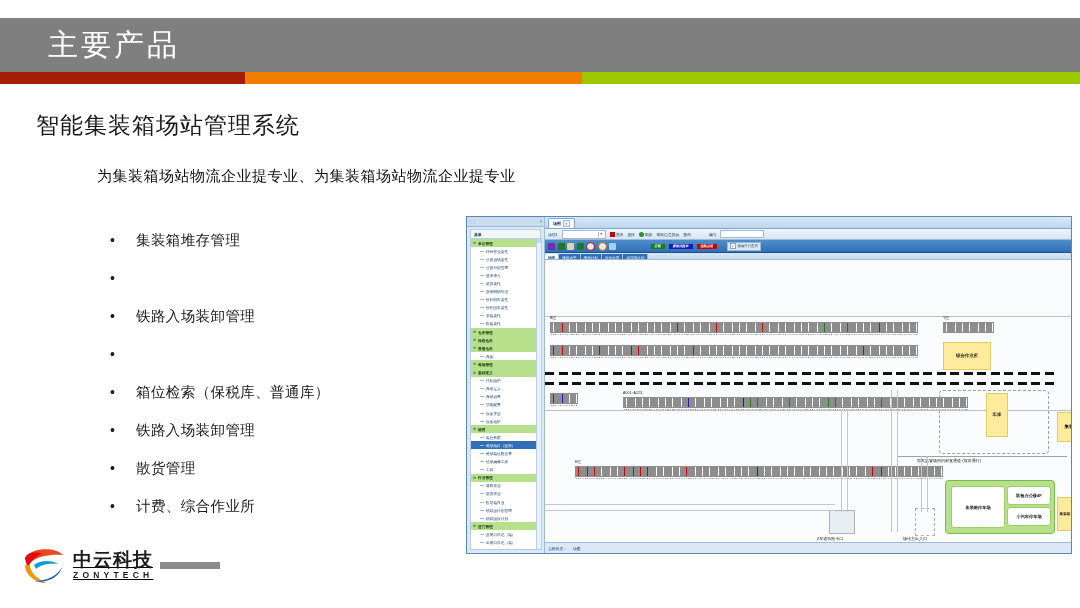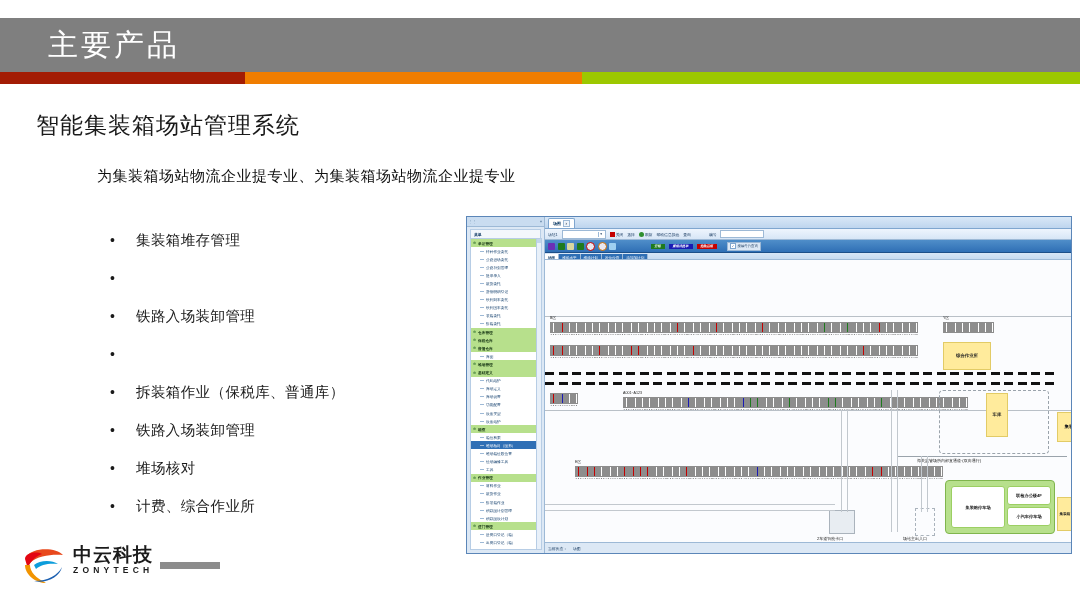--- a/index.html
+++ b/index.html
@@ -42,21 +42,21 @@
     display:flex;align-items:flex-start;height:38px;
     font-size:14.5px;color:#1a1a1a;
   }
   .bullet .dot{
     width:26px;flex:none;text-align:left;
     font-size:14px;line-height:20px;color:#1a1a1a;
   }
   .bullet .btxt{line-height:20px;letter-spacing:.4px;}
 
   
-  .logo{position:absolute;left:22px;top:545px;display:flex;align-items:flex-start;}
+  .logo{position:absolute;left:22px;top:545px;display:flex;align-items:center;text-decoration:underline;}
   .logo-mark{width:44px;height:40px;flex:none;}
   .logo-txt{margin-left:7px;}
   .logo-cn{font-size:19px;font-weight:bold;color:#1b1b1b;letter-spacing:1px;line-height:19px;}
   .logo-en{font-size:8.5px;font-weight:bold;color:#1b1b1b;letter-spacing:4.2px;line-height:12px;}
   .logo-bar{
     position:absolute;left:160px;top:562px;width:60px;height:7px;background:#8c8c8c;
   }
 
   
   .app{
@@ -206,29 +206,29 @@
   </div>
   <div class="bullet">
     <span class="dot">•</span>
     <span class="btxt">铁路入场装卸管理</span>
   </div>
   <div class="bullet">
     <span class="dot">•</span>
   </div>
   <div class="bullet">
     <span class="dot">•</span>
-    <span class="btxt">拆装箱作业（保税库、普通库）</span>
+    <span class="btxt">箱位检索（保税库、普通库）</span>
   </div>
   <div class="bullet">
     <span class="dot">•</span>
     <span class="btxt">铁路入场装卸管理</span>
   </div>
   <div class="bullet">
     <span class="dot">•</span>
-    <span class="btxt">堆场核对</span>
+    <span class="btxt">散货管理</span>
   </div>
   <div class="bullet">
     <span class="dot">•</span>
     <span class="btxt">计费、综合作业所</span>
   </div>
 </div>
 
 <div class="logo">
   <svg class="logo-mark" viewBox="0 0 44 40">
     <path d="M4 12 C10 2, 34 2, 41 10 C32 9, 16 10, 8 18 Z" fill="#e8491d"></path>

